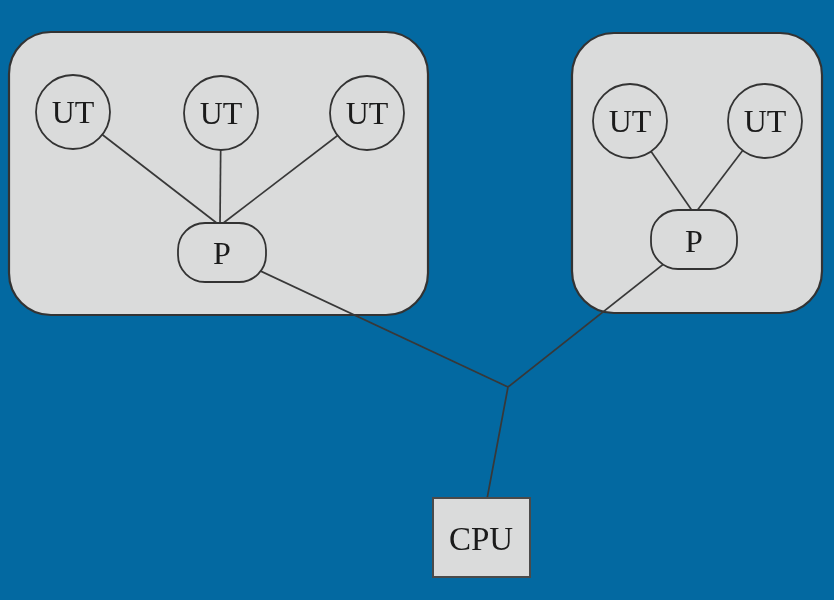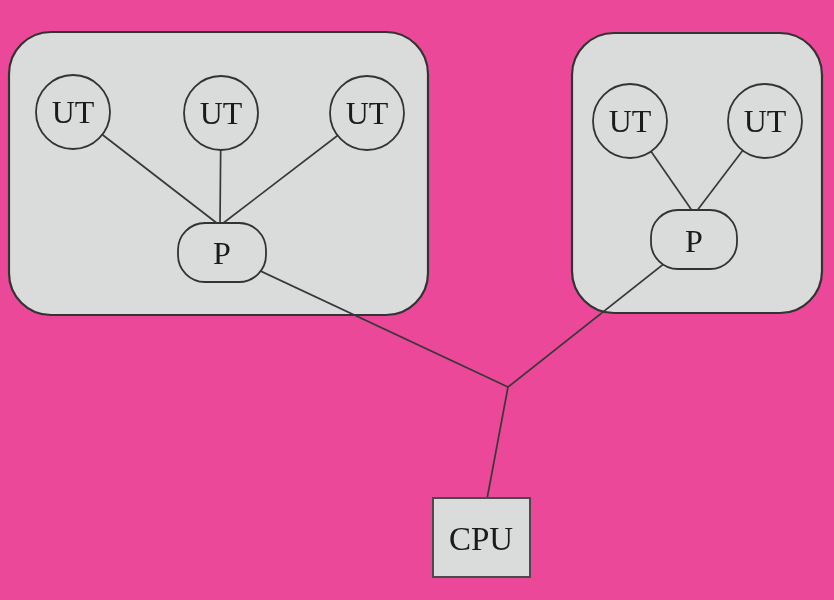--- a/index.html
+++ b/index.html
@@ -4,21 +4,21 @@
 <style>
   html, body {
     margin: 0;
     padding: 0;
     background: #ffffff;
   }
   .stage {
     position: relative;
     width: 834px;
     height: 600px;
-    background: #ec4899;
+    background: #0369a1;
     overflow: hidden;
   }
   svg {
     display: block;
   }
   .cluster {
     fill: #dadbdb;
     stroke: #333333;
     stroke-width: 2.2;
   }

